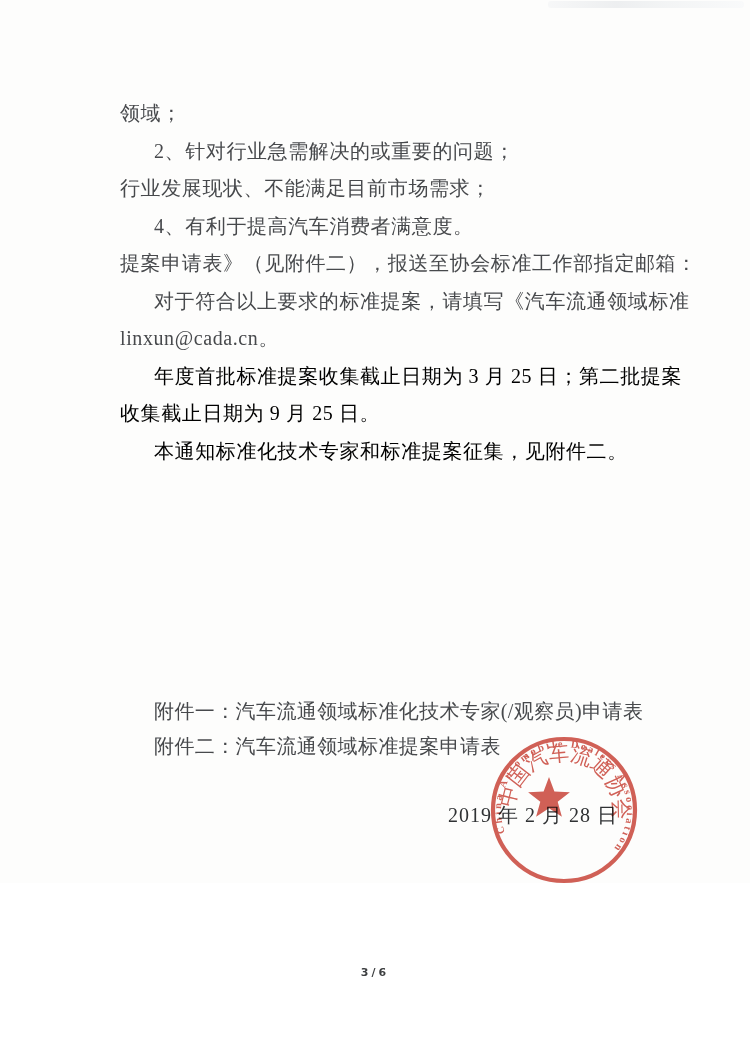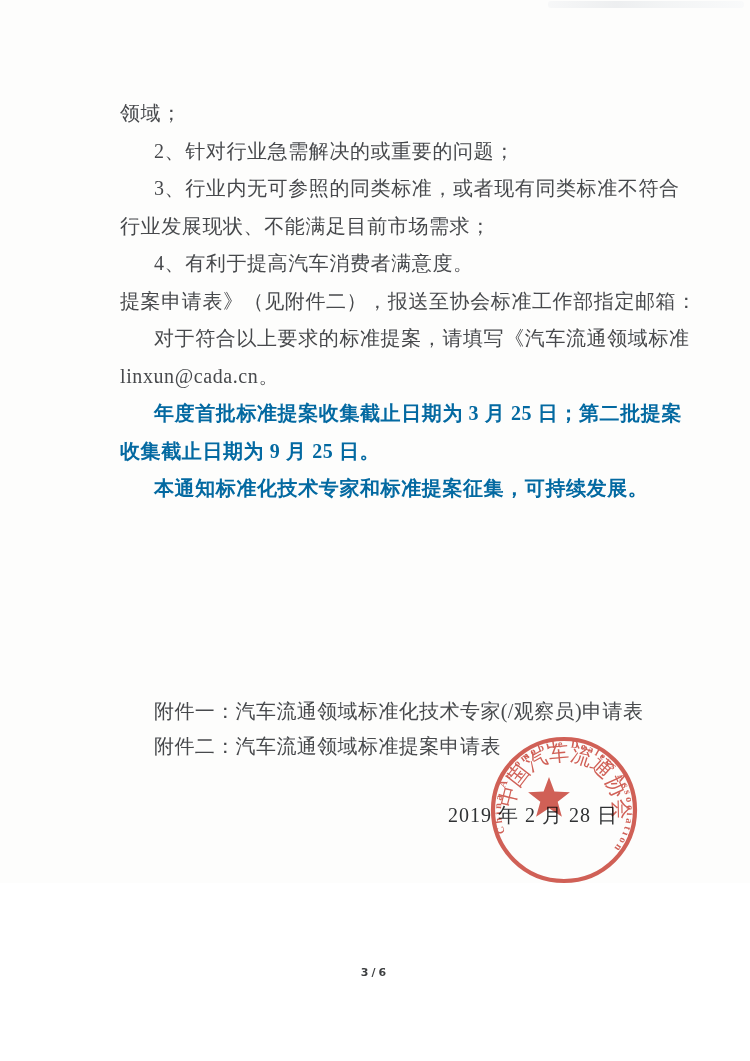--- a/index.html
+++ b/index.html
@@ -37,22 +37,22 @@
   .body-block p {
     margin: 0;
     height: 37.5px;
     line-height: 37.5px;
     font-size: 20px;
     letter-spacing: 0.6px;
     white-space: nowrap;
   }
   .indent { padding-left: 34px; }
   .bold {
-    font-weight: 700;
-    color: #0369a1;
+    font-weight: 400;
+    color: #000000;
   }
   .contact-block {
     position: absolute;
     left: 120px;
     top: 557px;
     width: 560px;
   }
   .contact-block p {
     margin: 0;
     height: 35px;
@@ -114,29 +114,28 @@
 </head>
 <body>
 
 <div class="page">
 
   <div class="scan-smudge"></div>
 
   <main class="body-block">
     <p class="ln">领域；</p>
     <p class="ln indent">2、针对行业急需解决的或重要的问题；</p>
-    <p class="ln indent">3、行业内无可参照的同类标准，或者现有同类标准不符合</p>
     <p class="ln">行业发展现状、不能满足目前市场需求；</p>
     <p class="ln indent">4、有利于提高汽车消费者满意度。</p>
     <p class="ln">提案申请表》（见附件二），报送至协会标准工作部指定邮箱：</p>
     <p class="ln indent">对于符合以上要求的标准提案，请填写《汽车流通领域标准</p>
     <p class="ln">linxun@cada.cn。</p>
     <p class="ln indent bold">年度首批标准提案收集截止日期为 3 月 25 日；第二批提案</p>
     <p class="ln bold">收集截止日期为 9 月 25 日。</p>
-    <p class="ln indent bold">本通知标准化技术专家和标准提案征集，可持续发展。</p>
+    <p class="ln indent bold">本通知标准化技术专家和标准提案征集，见附件二。</p>
   </main>
 
 
   <section class="attachment-block">
     <p class="indent">附件一：汽车流通领域标准化技术专家(/观察员)申请表</p>
     <p class="indent">附件二：汽车流通领域标准提案申请表</p>
   </section>
 
   <div class="date-line">2019 年 2 月 28 日</div>
 

